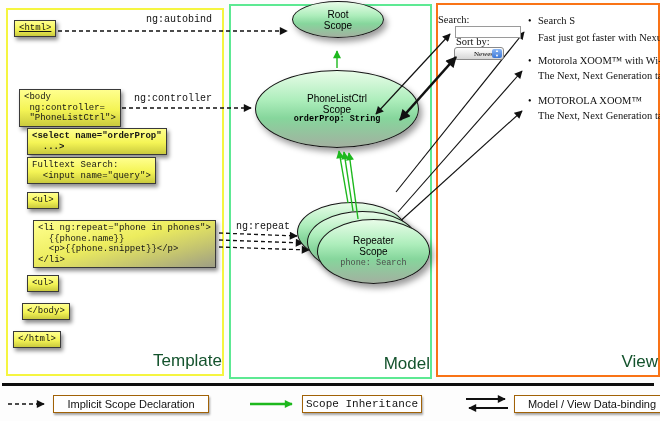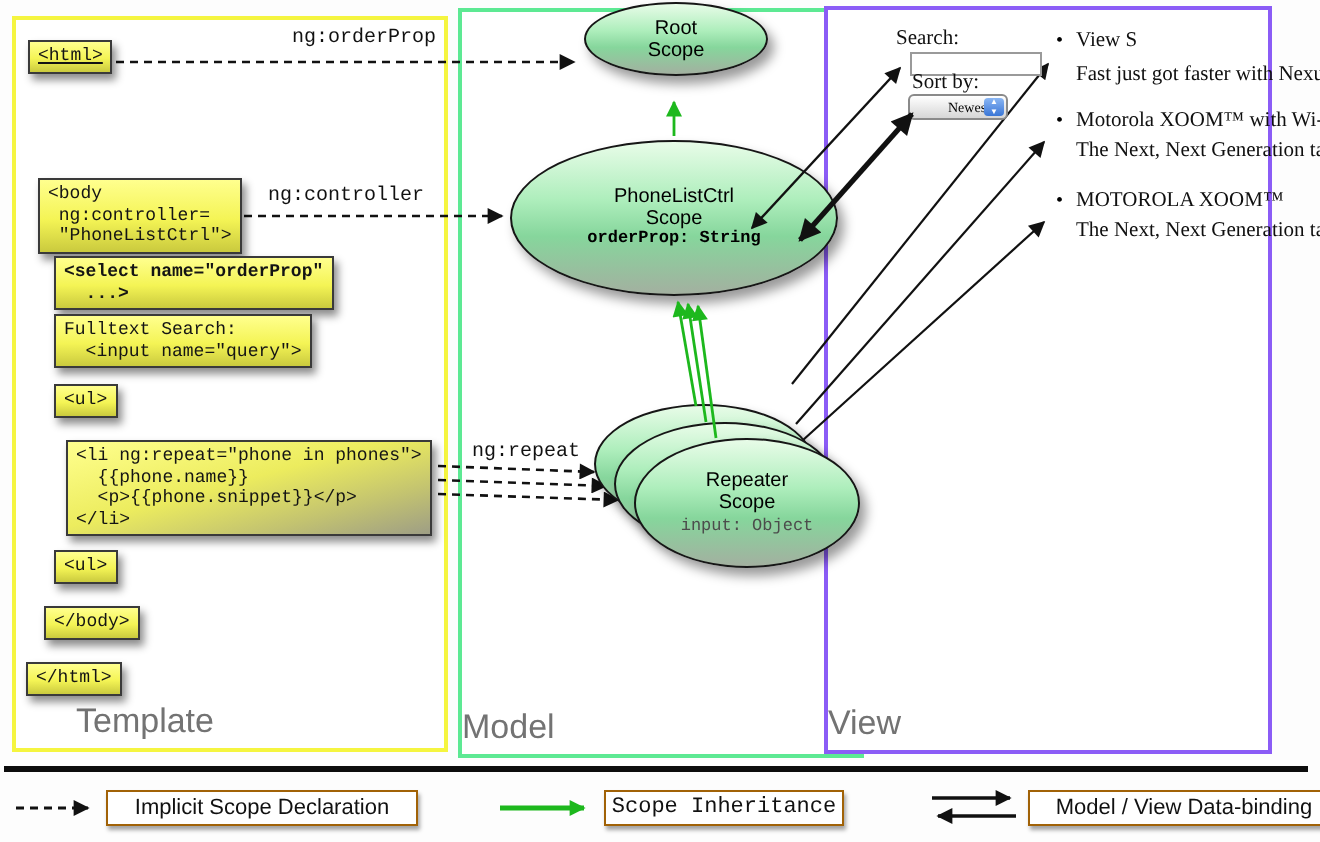--- a/index.html
+++ b/index.html
@@ -1,20 +1,20 @@
 <!DOCTYPE html>
 <html><head>
 <meta charset="utf-8">
 <style>
   html,body{margin:0;padding:0;}
   body{width:660px;height:421px;position:relative;background:#fdfdfd;
        font-family:"Liberation Sans",sans-serif;overflow:hidden;}
   .panel{position:absolute;background:#ffffff;}
-  .panel-label{position:absolute;left:0;right:0;bottom:3px;text-align:left;
-       font-size:17px;color:#737373;}
+  .panel-label{position:absolute;left:0;right:0;bottom:3px;text-align:right;
+       font-size:17px;color:#14532d;}
   .code-box{position:absolute;font-family:"Liberation Mono",monospace;font-size:9px;
        line-height:10.5px;color:#141414;white-space:pre;padding:2px 4px;
        background:linear-gradient(180deg,#ffff8e 0%,#f4f455 55%,#caca3e 100%);
        border:1px solid #3a3a3a;box-shadow:2px 3px 4px rgba(0,0,0,0.45);}
   .code-box.bold{font-weight:bold;}
   .code-box.fade{background:linear-gradient(165deg,#ffff8e 0%,#ecec5e 45%,#c3c370 75%,#9e9e85 100%);}
   .ng-label{position:absolute;font-family:"Liberation Mono",monospace;font-size:10px;
        color:#111;white-space:nowrap;}
   .scope-ellipse{position:absolute;border-radius:50%;border:1.5px solid #161616;
        background:linear-gradient(180deg,#e8fce8 0%,#aeeebc 38%,#86d69c 62%,#a3b0a0 100%);
@@ -46,21 +46,21 @@
 </style>
 </head>
 <body>
 
 <div class="panel" style="left:6px;top:8px;width:214px;height:364px;border:2px solid #f5f540;">
   <div class="panel-label" style="padding-left:30px;">Template</div>
 </div>
 <div class="panel" style="left:229px;top:4px;width:199px;height:371px;border:2px solid #5de993;">
   <div class="panel-label">Model</div>
 </div>
-<div class="panel" style="left:412px;top:3px;width:220px;height:370px;border:2px solid #8b5cf6;">
+<div class="panel" style="left:436px;top:3px;width:220px;height:370px;border:2px solid #f97316;">
   <div class="panel-label">View</div>
 </div>
 
 <svg width="660" height="421">
   <defs>
     <marker id="mb" viewBox="0 0 10 10" refX="9" refY="5" markerWidth="9" markerHeight="8" markerUnits="userSpaceOnUse" orient="auto-start-reverse">
       <path d="M0,0 L10,5 L0,10 z" fill="#111"></path>
     </marker>
     <marker id="mbBig" viewBox="0 0 10 10" refX="9" refY="5" markerWidth="13" markerHeight="11" markerUnits="userSpaceOnUse" orient="auto-start-reverse">
       <path d="M0,0 L10,5 L0,10 z" fill="#111"></path>
@@ -99,53 +99,53 @@
   &lt;input name="query"&gt;</div>
 <div class="code-box" style="left:27px;top:192px;">&lt;ul&gt;</div>
 <div class="code-box fade" style="left:33px;top:220px;">&lt;li ng:repeat="phone in phones"&gt;
   {{phone.name}}
   &lt;p&gt;{{phone.snippet}}&lt;/p&gt;
 &lt;/li&gt;</div>
 <div class="code-box" style="left:27px;top:275px;">&lt;ul&gt;</div>
 <div class="code-box" style="left:22px;top:303px;">&lt;/body&gt;</div>
 <div class="code-box" style="left:13px;top:331px;">&lt;/html&gt;</div>
 
-<div class="ng-label" style="left:146px;top:14px;">ng:orderProp</div>
+<div class="ng-label" style="left:146px;top:14px;">ng:autobind</div>
 <div class="ng-label" style="left:134px;top:93px;">ng:controller</div>
 <div class="ng-label" style="left:236px;top:221px;">ng:repeat</div>
 
 <div class="scope-ellipse" style="left:292px;top:1px;width:90px;height:35px;">
   <div class="scope-title">Root
 Scope</div>
 </div>
 
 <div class="scope-ellipse" style="left:255px;top:70px;width:162px;height:76px;">
   <div class="scope-title">PhoneListCtrl
 Scope</div>
   <div class="scope-prop-bold">orderProp: String</div>
 </div>
 
 <div class="scope-ellipse" style="left:297px;top:202px;width:108px;height:58px;"></div>
 <div class="scope-ellipse" style="left:307px;top:211px;width:109px;height:60px;"></div>
 <div class="scope-ellipse" style="left:317px;top:219px;width:111px;height:63px;">
   <div class="scope-title">Repeater
 Scope</div>
-  <div class="scope-props">input: Object</div>
+  <div class="scope-props">phone: Search</div>
 </div>
 
-<div class="view-text" style="left:448px;top:14px;text-align:right;">Search:</div>
+<div class="view-text" style="left:438px;top:14px;text-align:right;">Search:</div>
 <input class="search-input" type="text" value="" style="">
 <div class="view-text" style="left:456px;top:36px;">Sort by:</div>
 <div class="sort-select">
   <span>Newest</span>
   <span class="sort-stepper"><span>▲</span><br><span>▼</span></span>
 </div>
 
 <span class="bullet-dot" style="left:528px;top:15px;">•</span>
-<div class="view-text" style="left:538px;top:15px;">View S</div>
+<div class="view-text" style="left:538px;top:15px;">Search S</div>
 <div class="view-text" style="left:538px;top:32px;">Fast just got faster with Nexus S.</div>
 
 <span class="bullet-dot" style="left:528px;top:55px;">•</span>
 <div class="view-text" style="left:538px;top:55px;">Motorola XOOM™ with Wi-Fi</div>
 <div class="view-text" style="left:538px;top:70px;">The Next, Next Generation tablet.</div>
 
 <span class="bullet-dot" style="left:528px;top:95px;">•</span>
 <div class="view-text" style="left:538px;top:95px;">MOTOROLA XOOM™</div>
 <div class="view-text" style="left:538px;top:110px;">The Next, Next Generation tablet.</div>
 

